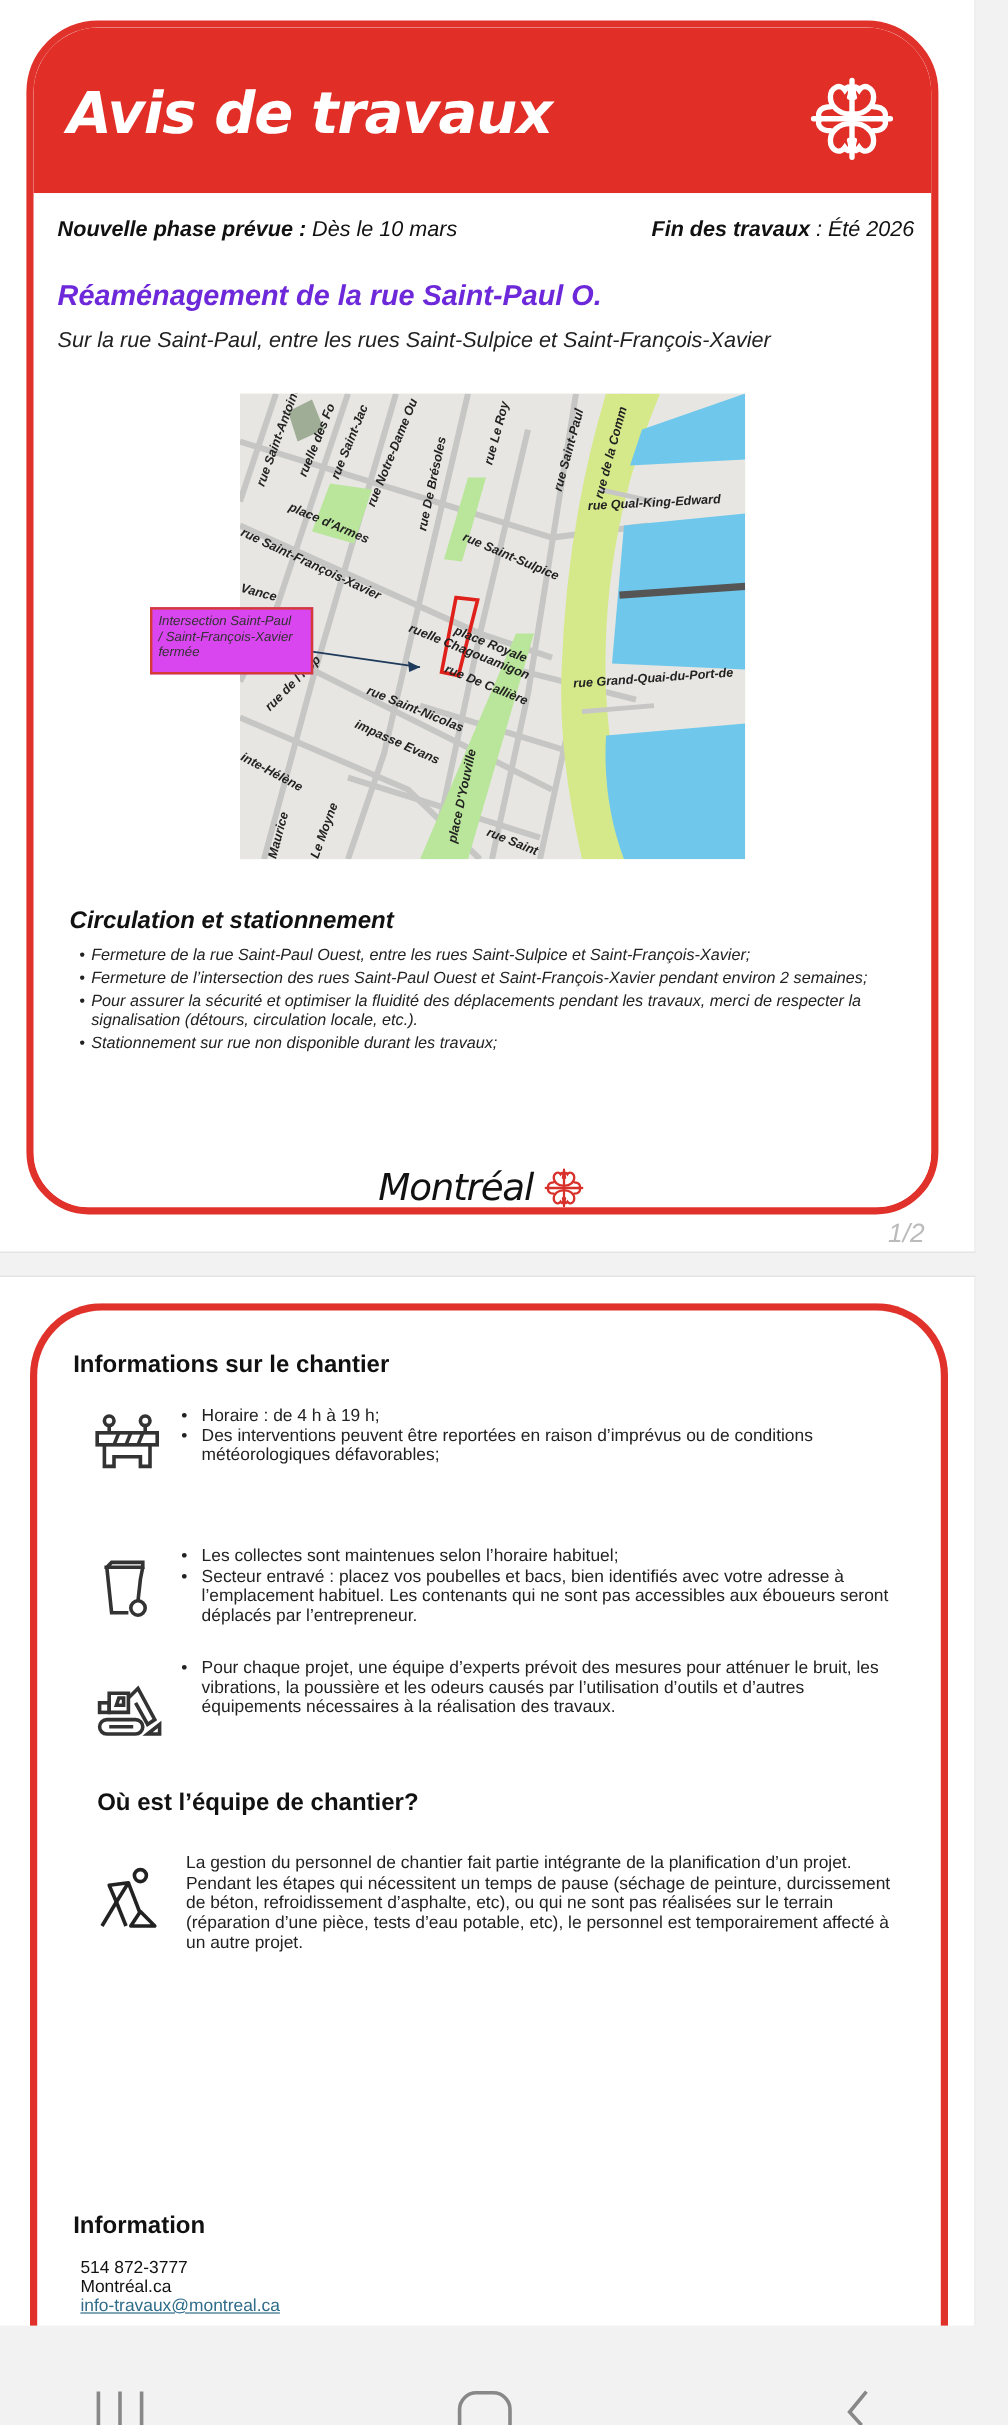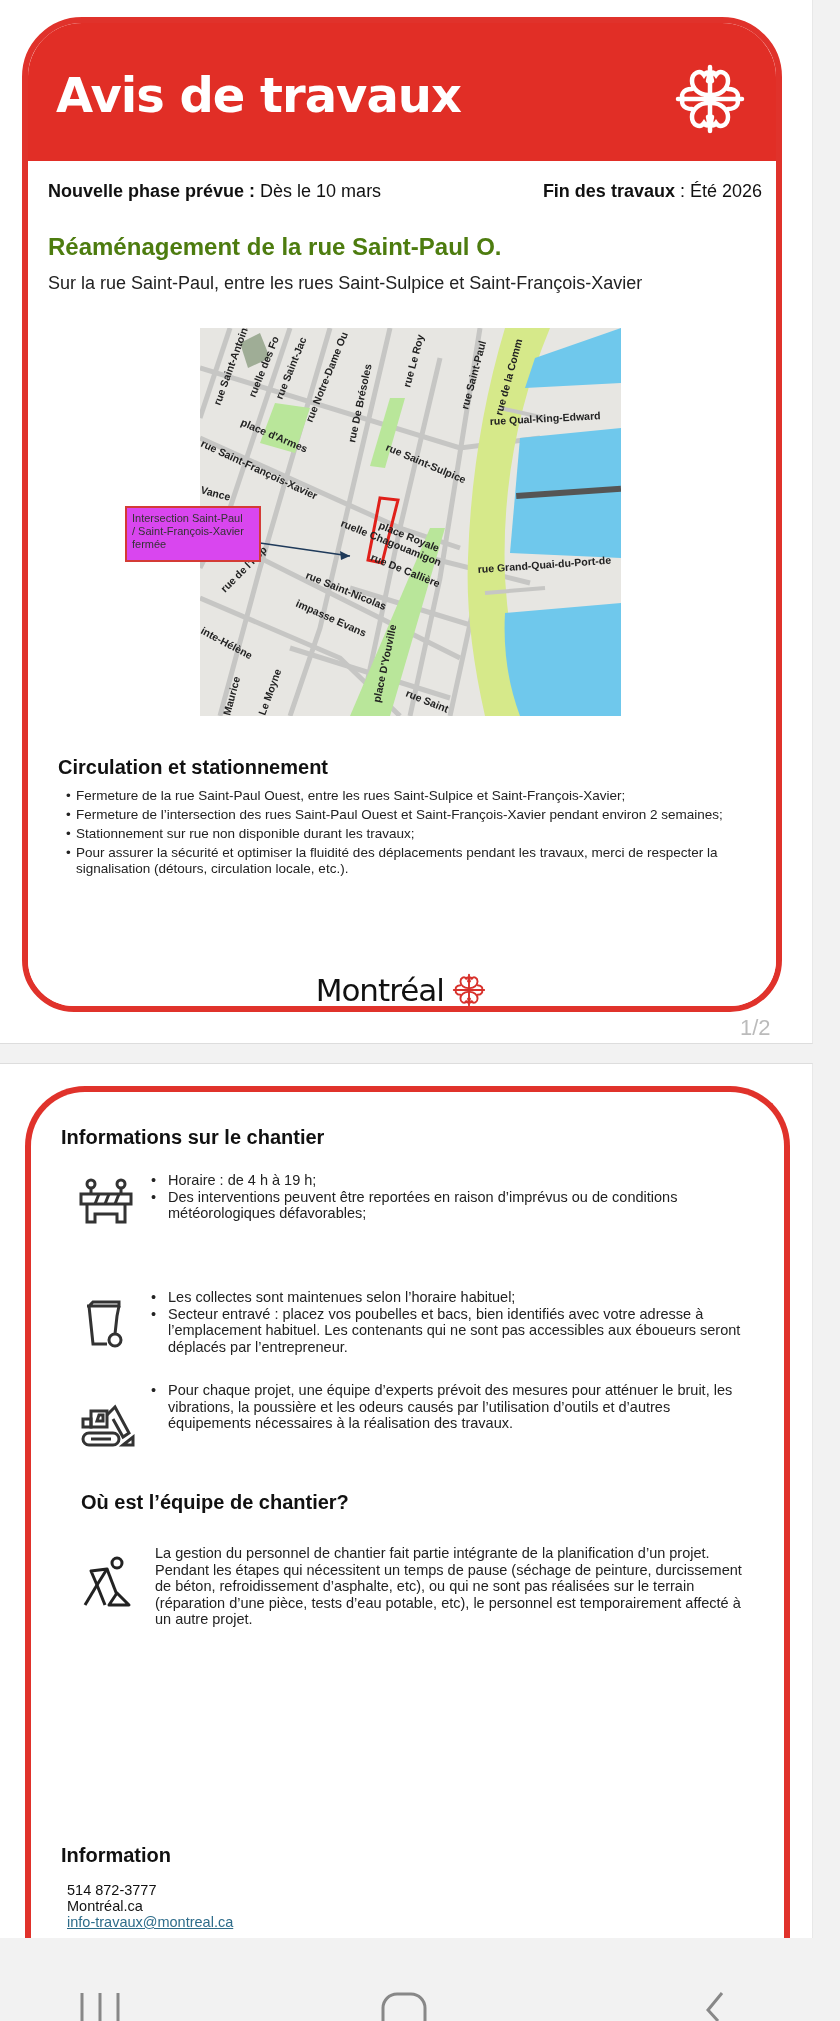--- a/index.html
+++ b/index.html
@@ -4,20 +4,21 @@
 <style>
   html, body { margin:0; padding:0; }
   body {
     width:840px; height:2021px; overflow:hidden; position:relative;
     background:#f2f2f2;
     font-family:"Liberation Sans", sans-serif; color:#111;
   }
   .page {
     position:absolute; left:0; width:812px; background:#fff;
     border-right:1px solid #e8e8e8;
+    font-style:italic;
   }
   .page1 { top:0; height:1043px; border-bottom:1px solid #ddd; }
   .page2 { top:1063px; height:875px; border-top:1px solid #ddd; }
   .scroll-gutter { position:absolute; left:813px; top:0; width:27px; height:1938px; background:#f2f2f2; }
 
   
   .card1 {
     position:absolute; left:22px; top:17px; width:760px; height:995px;
     border:6px solid #e0322b; border-radius:60px 60px 52px 52px; box-sizing:border-box;
     overflow:hidden; background:#fff;
@@ -30,21 +31,21 @@
     font-family:"DejaVu Sans", sans-serif; font-weight:bold; font-size:48px; letter-spacing:-1px;
   }
   .banner-logo { position:absolute; right:26px; top:36px; width:80px; height:80px; }
   .card1 .inner {
     position:absolute; left:0; right:0; top:138px; bottom:0; background:#fff;
   }
   .phase-row { position:absolute; left:20px; right:14px; top:20px; font-size:18px; }
   .phase-row b { font-weight:bold; }
   .phase-left { position:absolute; left:0; top:0; }
   .phase-right { position:absolute; right:0; top:0; }
-  .project-title { position:absolute; left:20px; top:72px; font-size:24px; font-weight:bold; color:#4d7c0f; }
+  .project-title { position:absolute; left:20px; top:72px; font-size:24px; font-weight:bold; color:#6d28d9; }
   .project-sub { position:absolute; left:20px; top:112px; font-size:18px; color:#222; }
 
   .map-wrap { position:absolute; left:172px; top:167px; width:421px; height:388px; background:#e7e6e2; overflow:hidden; }
   .callout {
     position:absolute; left:97px; top:345px; width:136px; height:56px;
     border:2px solid #d43b36; background:#d946ef; box-sizing:border-box;
     font-size:11px; line-height:13px; padding:4px 5px; color:#333;
   }
 
   .circ-title { position:absolute; left:30px; top:595px; font-size:20px; font-weight:bold; }
@@ -177,22 +178,22 @@
       <div class="callout">
         <div>Intersection Saint-Paul</div>
         <div>/ Saint-François-Xavier</div>
         <div>fermée</div>
       </div>
 
       <div class="circ-title">Circulation et stationnement</div>
       <ul class="circ-list">
         <li>Fermeture de la rue Saint-Paul Ouest, entre les rues Saint-Sulpice et Saint-François-Xavier;</li>
         <li>Fermeture de l’intersection des rues Saint-Paul Ouest et Saint-François-Xavier pendant environ 2 semaines;</li>
+        <li>Pour assurer la sécurité et optimiser la fluidité des déplacements pendant les travaux, merci de respecter la signalisation (détours, circulation locale, etc.).</li>
         <li>Stationnement sur rue non disponible durant les travaux;</li>
-        <li>Pour assurer la sécurité et optimiser la fluidité des déplacements pendant les travaux, merci de respecter la signalisation (détours, circulation locale, etc.).</li>
       </ul>
 
       <div class="montreal-footer">
         <span class="montreal-word">Montréal</span>
         <svg class="montreal-mark" viewBox="0 0 80 80">
           <g fill="none" stroke="#d8312b" stroke-width="4" stroke-linecap="round">
             <path d="M40 40 V8 M40 40 V72 M40 40 H8 M40 40 H72"></path>
             <path d="M38 36 C30 36 22 30 22 22 C22 14 30 10 34 16 C38 10 40 16 38 22"></path>
             <path d="M42 36 C50 36 58 30 58 22 C58 14 50 10 46 16 C42 10 40 16 42 22"></path>
             <path d="M38 44 C30 44 22 50 22 58 C22 66 30 70 34 64 C38 70 40 64 38 58"></path>

